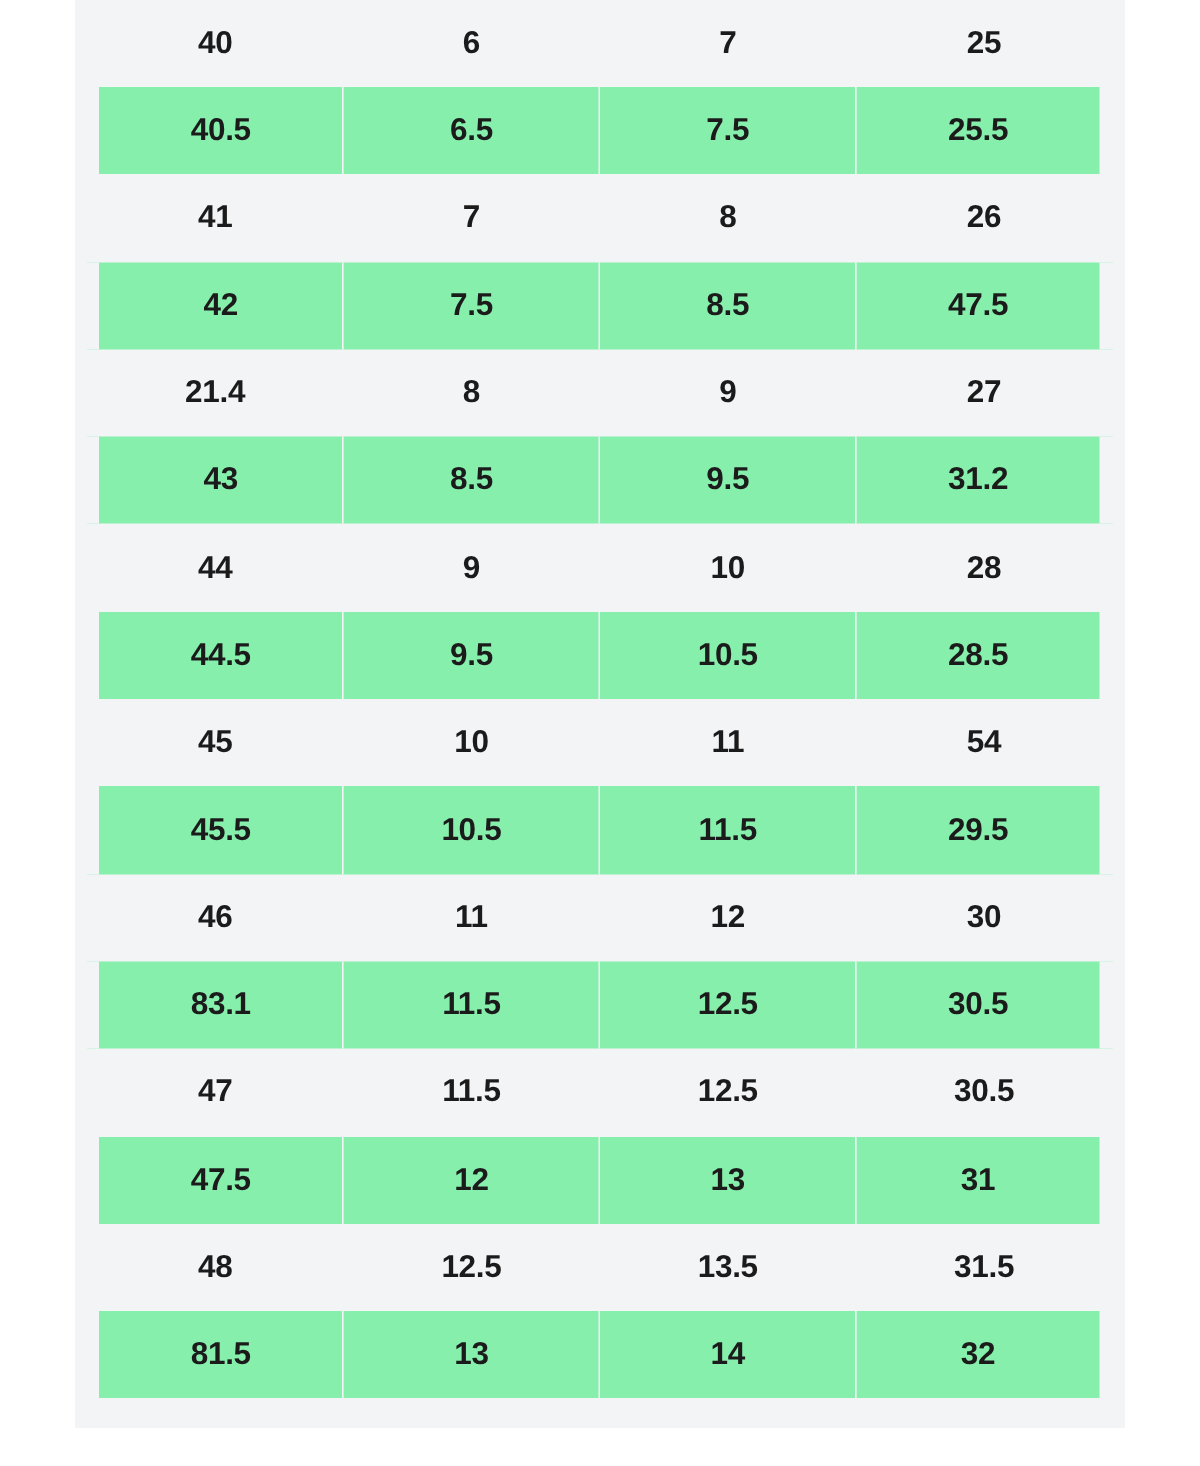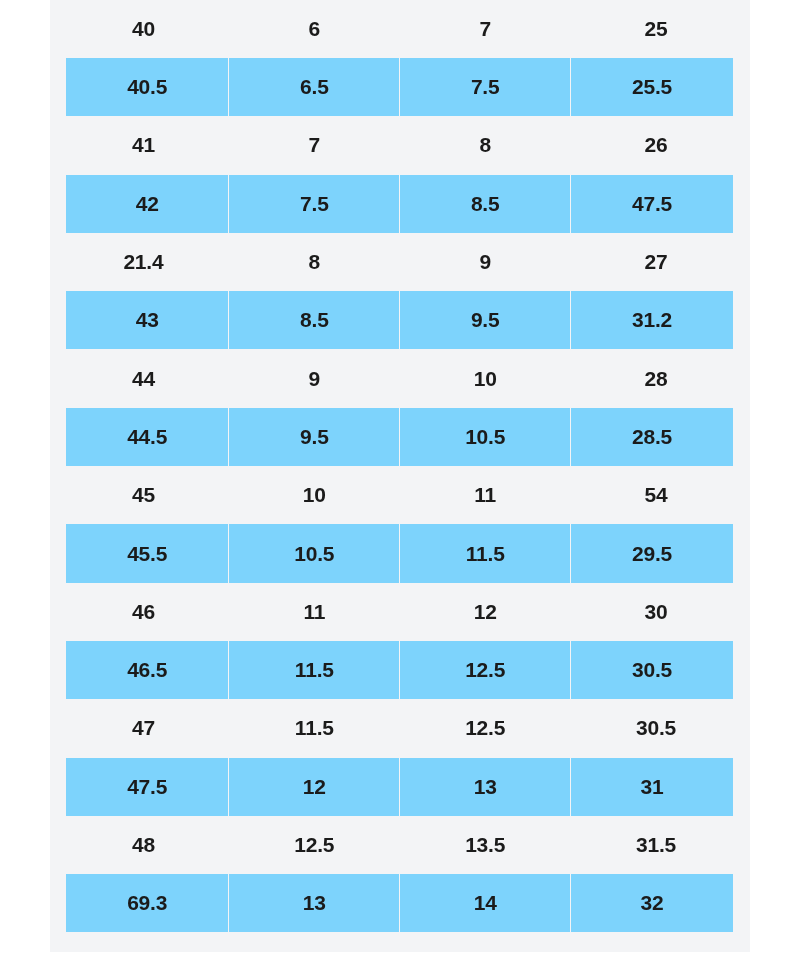--- a/index.html
+++ b/index.html
@@ -46,21 +46,21 @@
   .size-table tr {
     height: 58.3px;
   }
 
   
   .size-table tr.band-gray td {
     background: transparent;
   }
   
   .size-table tr.band-white td {
-    background: #7dd3fc;
+    background: #86efac;
     border-left: 1.5px solid #f3f4f6;
     border-right: 1.5px solid #f3f4f6;
   }
   .size-table tr.band-white td:first-child {
     border-left: 16px solid #f3f4f6;
   }
   .size-table tr.band-white td:last-child {
     border-right: 17px solid #f3f4f6;
     text-align: center;
   }
@@ -149,21 +149,21 @@
             <td>11.5</td>
             <td>29.5</td>
           </tr>
           <tr class="band-gray">
             <td>46</td>
             <td>11</td>
             <td>12</td>
             <td>30</td>
           </tr>
           <tr class="band-white">
-            <td>46.5</td>
+            <td>83.1</td>
             <td>11.5</td>
             <td>12.5</td>
             <td>30.5</td>
           </tr>
           <tr class="band-gray">
             <td>47</td>
             <td>11.5</td>
             <td>12.5</td>
             <td>30.5</td>
           </tr>
@@ -173,21 +173,21 @@
             <td>13</td>
             <td>31</td>
           </tr>
           <tr class="band-gray">
             <td>48</td>
             <td>12.5</td>
             <td>13.5</td>
             <td>31.5</td>
           </tr>
           <tr class="band-white">
-            <td>69.3</td>
+            <td>81.5</td>
             <td>13</td>
             <td>14</td>
             <td>32</td>
           </tr>
         </tbody>
     </table>
   </div>
 </div>
 
 </body></html>

